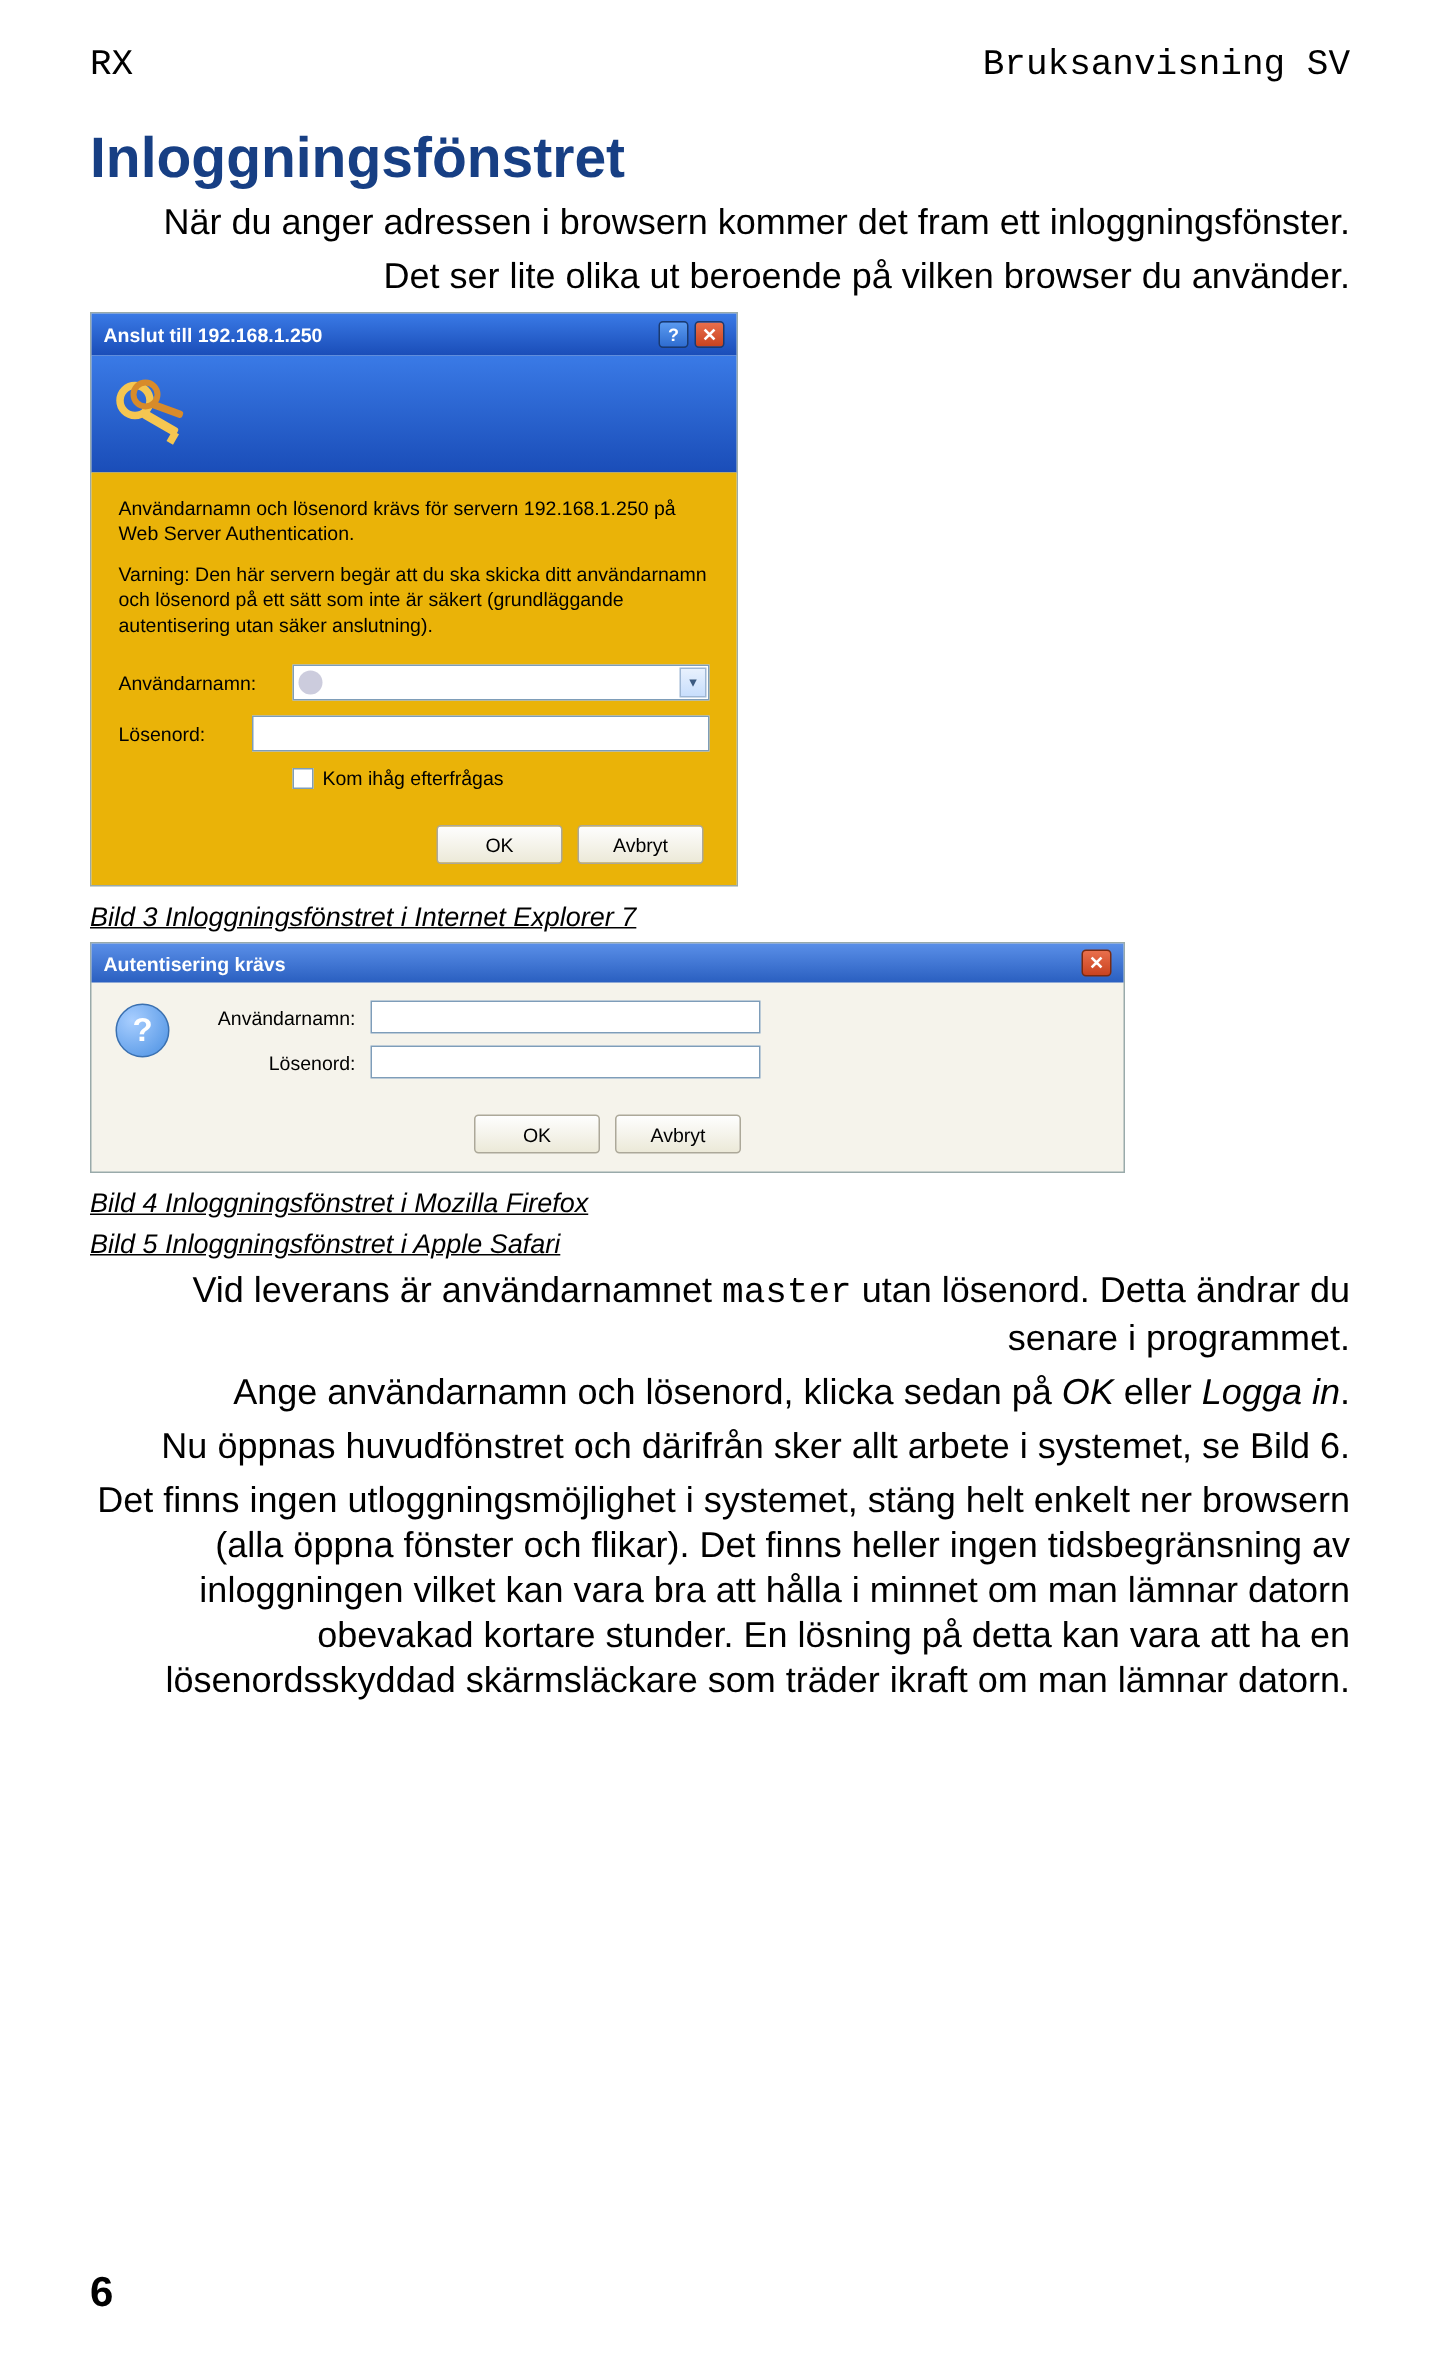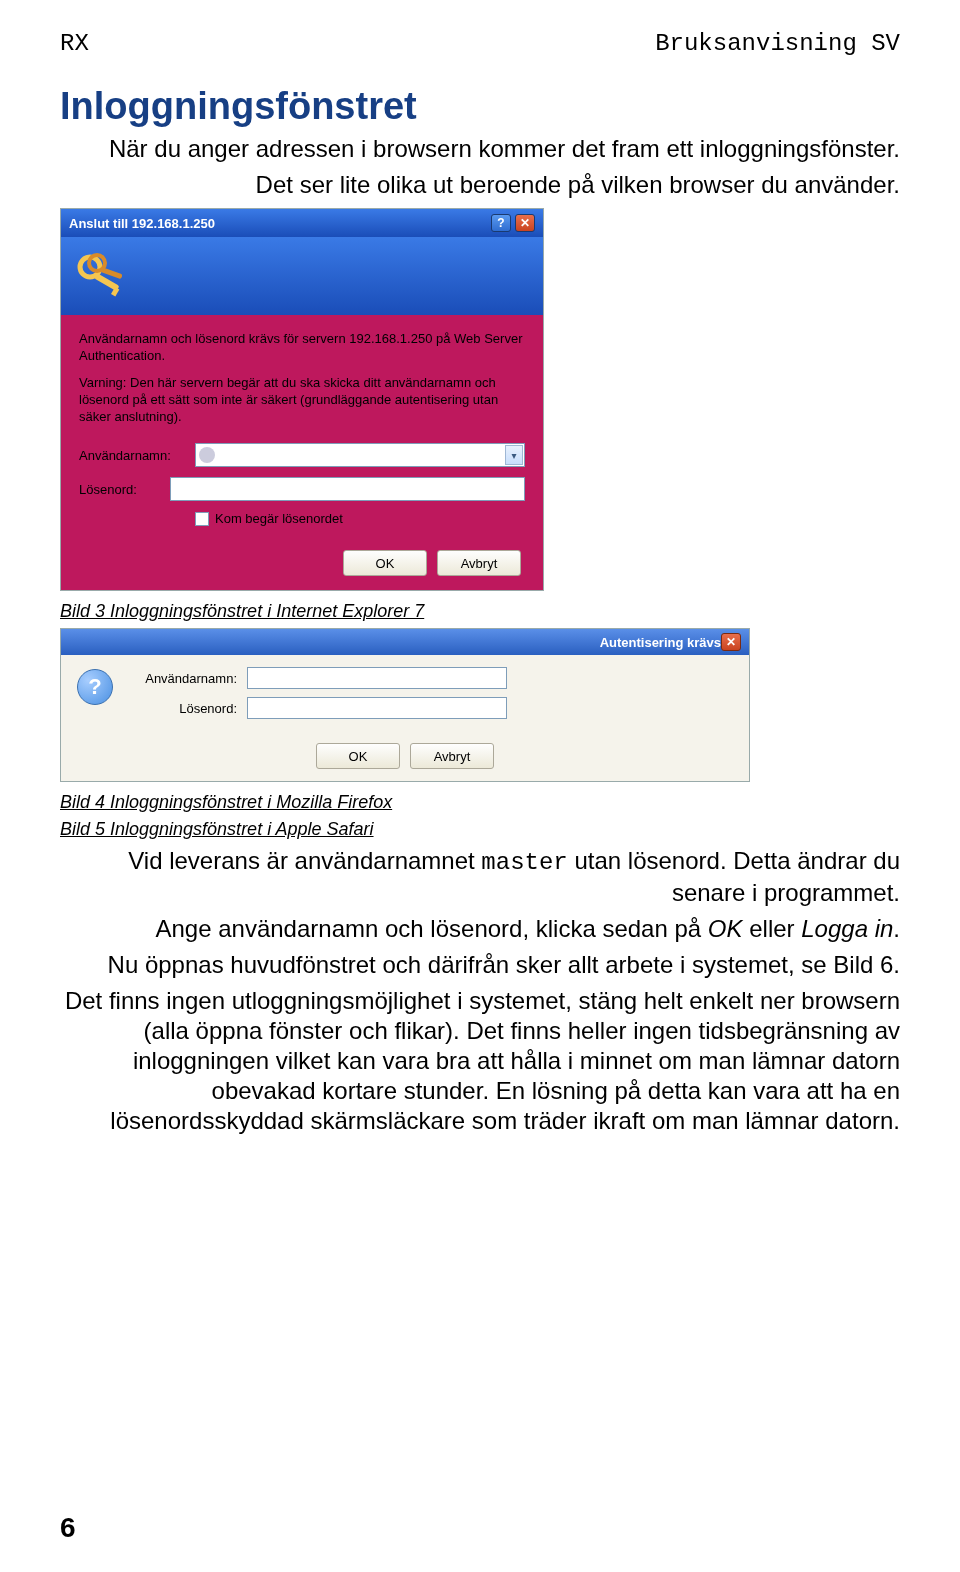--- a/index.html
+++ b/index.html
@@ -36,21 +36,21 @@
   .page-num {
     position: absolute;
     left: 60px;
     bottom: 28px;
     font-size: 28px;
     font-weight: bold;
   }
 
   
   .ie-dialog {
-    width: 484px;
+    width: 432px;
     border: 1px solid #9aa;
     margin: 8px 18px 10px 0;
     font-family: Tahoma, Arial, sans-serif;
     font-size: 13px;
     background: #f5f3eb;
   }
   .ie-title {
     background: linear-gradient(#3a7ae6, #1a4db8);
     color: #fff;
     font-weight: bold;
@@ -69,21 +69,21 @@
     display:flex; align-items:center; justify-content:center;
     font-size: 12px; font-weight:bold;
   }
   .ie-close-btn { background: linear-gradient(#e96f4c,#c94320); }
   .ie-banner {
     height: 78px;
     background: linear-gradient(#3a7ae6,#1a4db8);
     display:flex; align-items:center; padding-left:14px;
   }
   .keys-icon svg { display:block; }
-  .ie-body { padding: 16px 18px 14px 18px; background:#be185d; }
+  .ie-body { padding: 16px 18px 14px 18px; background:#eab308; }
   .ie-instr { margin-bottom: 10px; line-height:1.3; }
   .ie-warn { margin-bottom: 18px; line-height:1.3; }
   .ie-row { display:flex; align-items:center; margin-bottom:10px; }
   .ie-label { width: 116px; }
   .ie-input-wrap { position: relative; flex:1; }
   .ie-input {
     width: 100%;
     height: 24px;
     border: 1px solid #7e9db9;
     background:#fff;
@@ -129,21 +129,21 @@
     border: 1px solid #9aa;
     background:#f5f3eb;
     font-family: Tahoma, Arial, sans-serif;
     font-size: 13px;
     margin-bottom: 10px;
   }
   .ff-title {
     background: linear-gradient(#5a8fe8,#2a5fc0);
     color:#fff; font-weight:bold;
     padding: 4px 8px;
-    display:flex; justify-content:flex-end; align-items:center;
+    display:flex; justify-content:space-between; align-items:center;
   }
   .ff-close {
     width: 20px; height:18px;
     background: linear-gradient(#e96f4c,#c94320);
     border:1px solid #7a2a10; border-radius:3px;
     color:#fff; font-weight:bold;
     display:flex; align-items:center; justify-content:center;
     font-size:12px;
   }
   .ff-body { padding: 12px 16px 12px 16px; display:flex; gap:14px; }
@@ -210,21 +210,21 @@
         <input class="ie-input" value="" style="">
         <div class="ie-drop">▾</div>
       </div>
     </div>
     <div class="ie-row">
       <div class="ie-label">Lösenord:</div>
       <input type="password" class="ie-pass" style="">
     </div>
     <div class="ie-check-row">
       <div class="ie-check"></div>
-      <span>Kom begär lösenordet</span>
+      <span>Kom ihåg efterfrågas</span>
     </div>
     <div class="ie-buttons">
       <button class="xp-btn">OK</button>
       <button class="xp-btn">Avbryt</button>
     </div>
   </div>
 </div>
 
 <div class="caption">Bild 3 Inloggningsfönstret i Internet Explorer 7</div>
 

